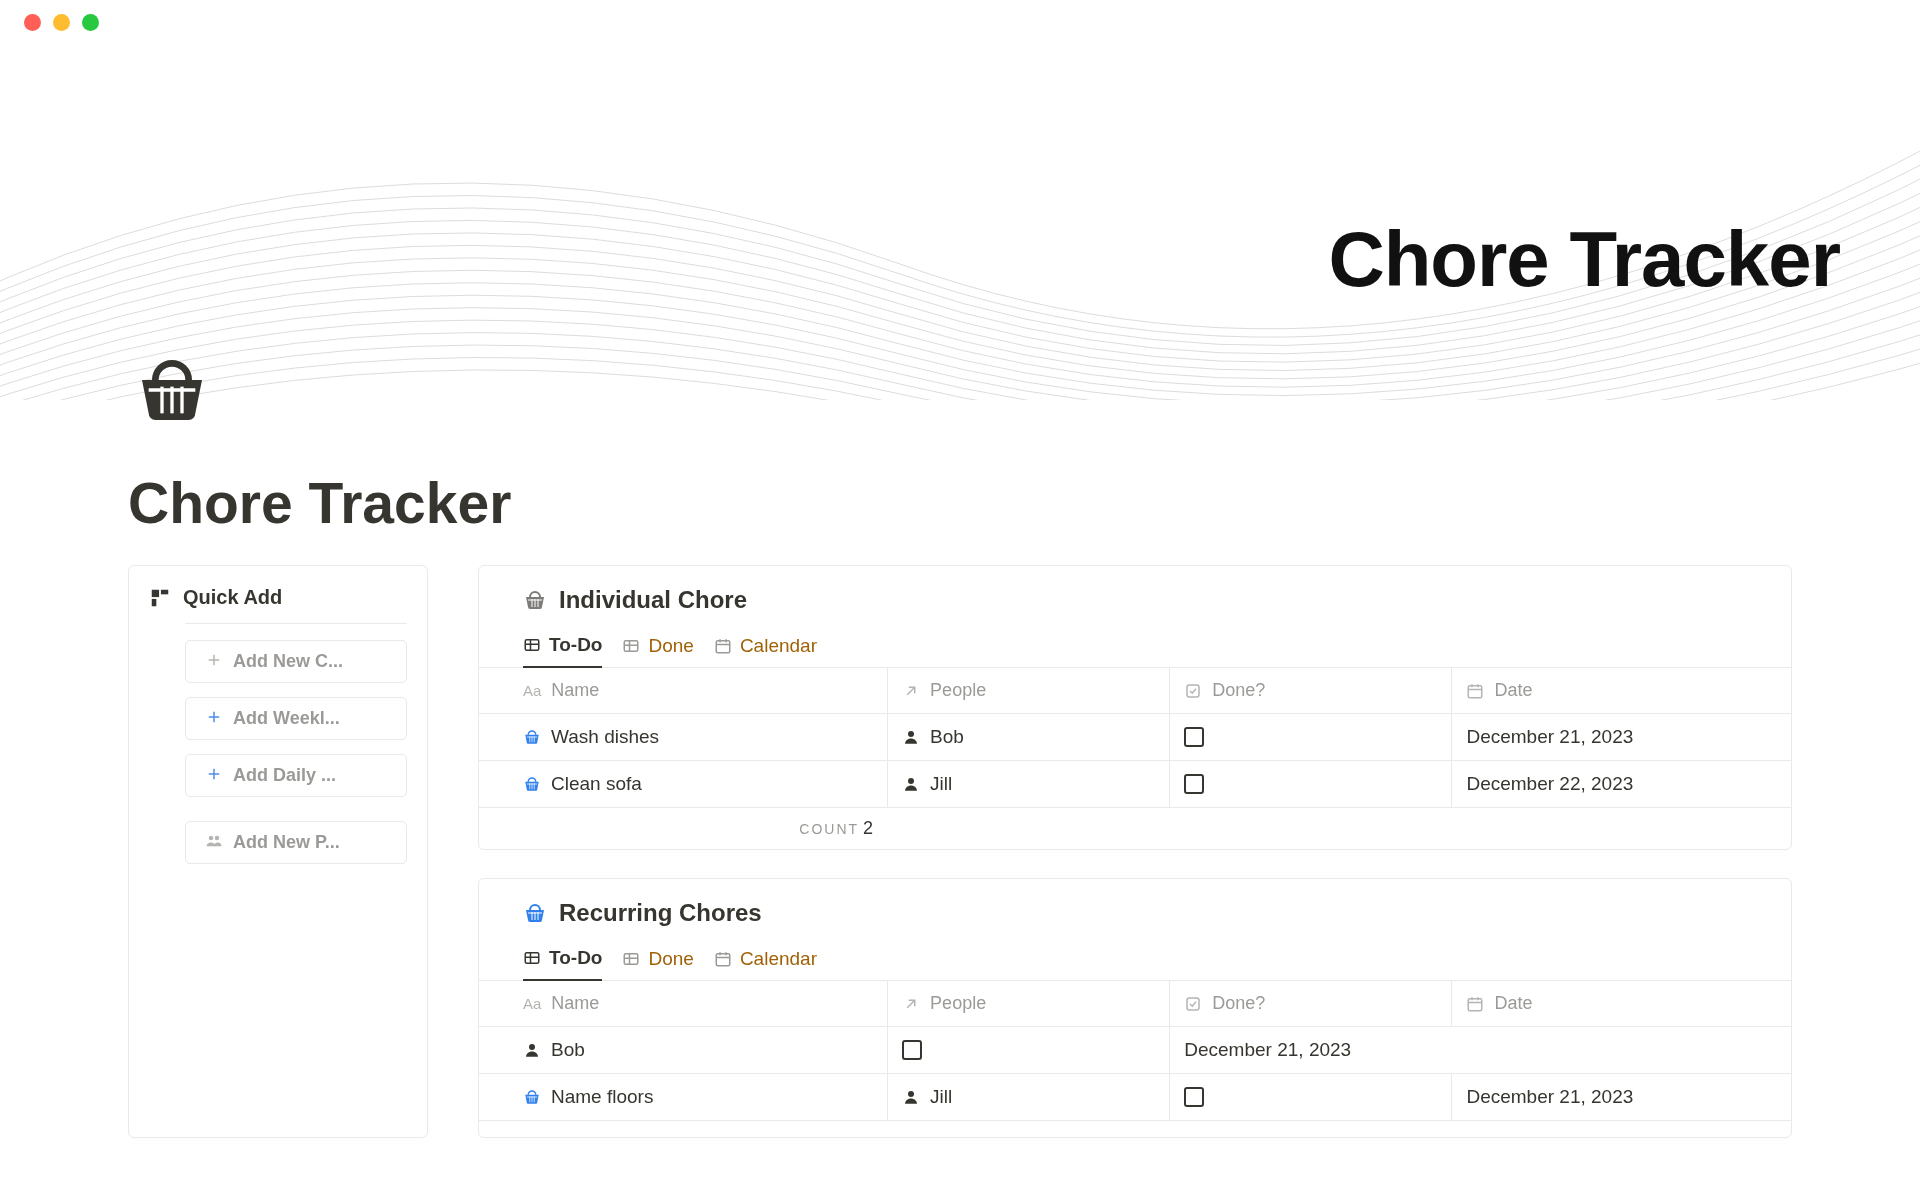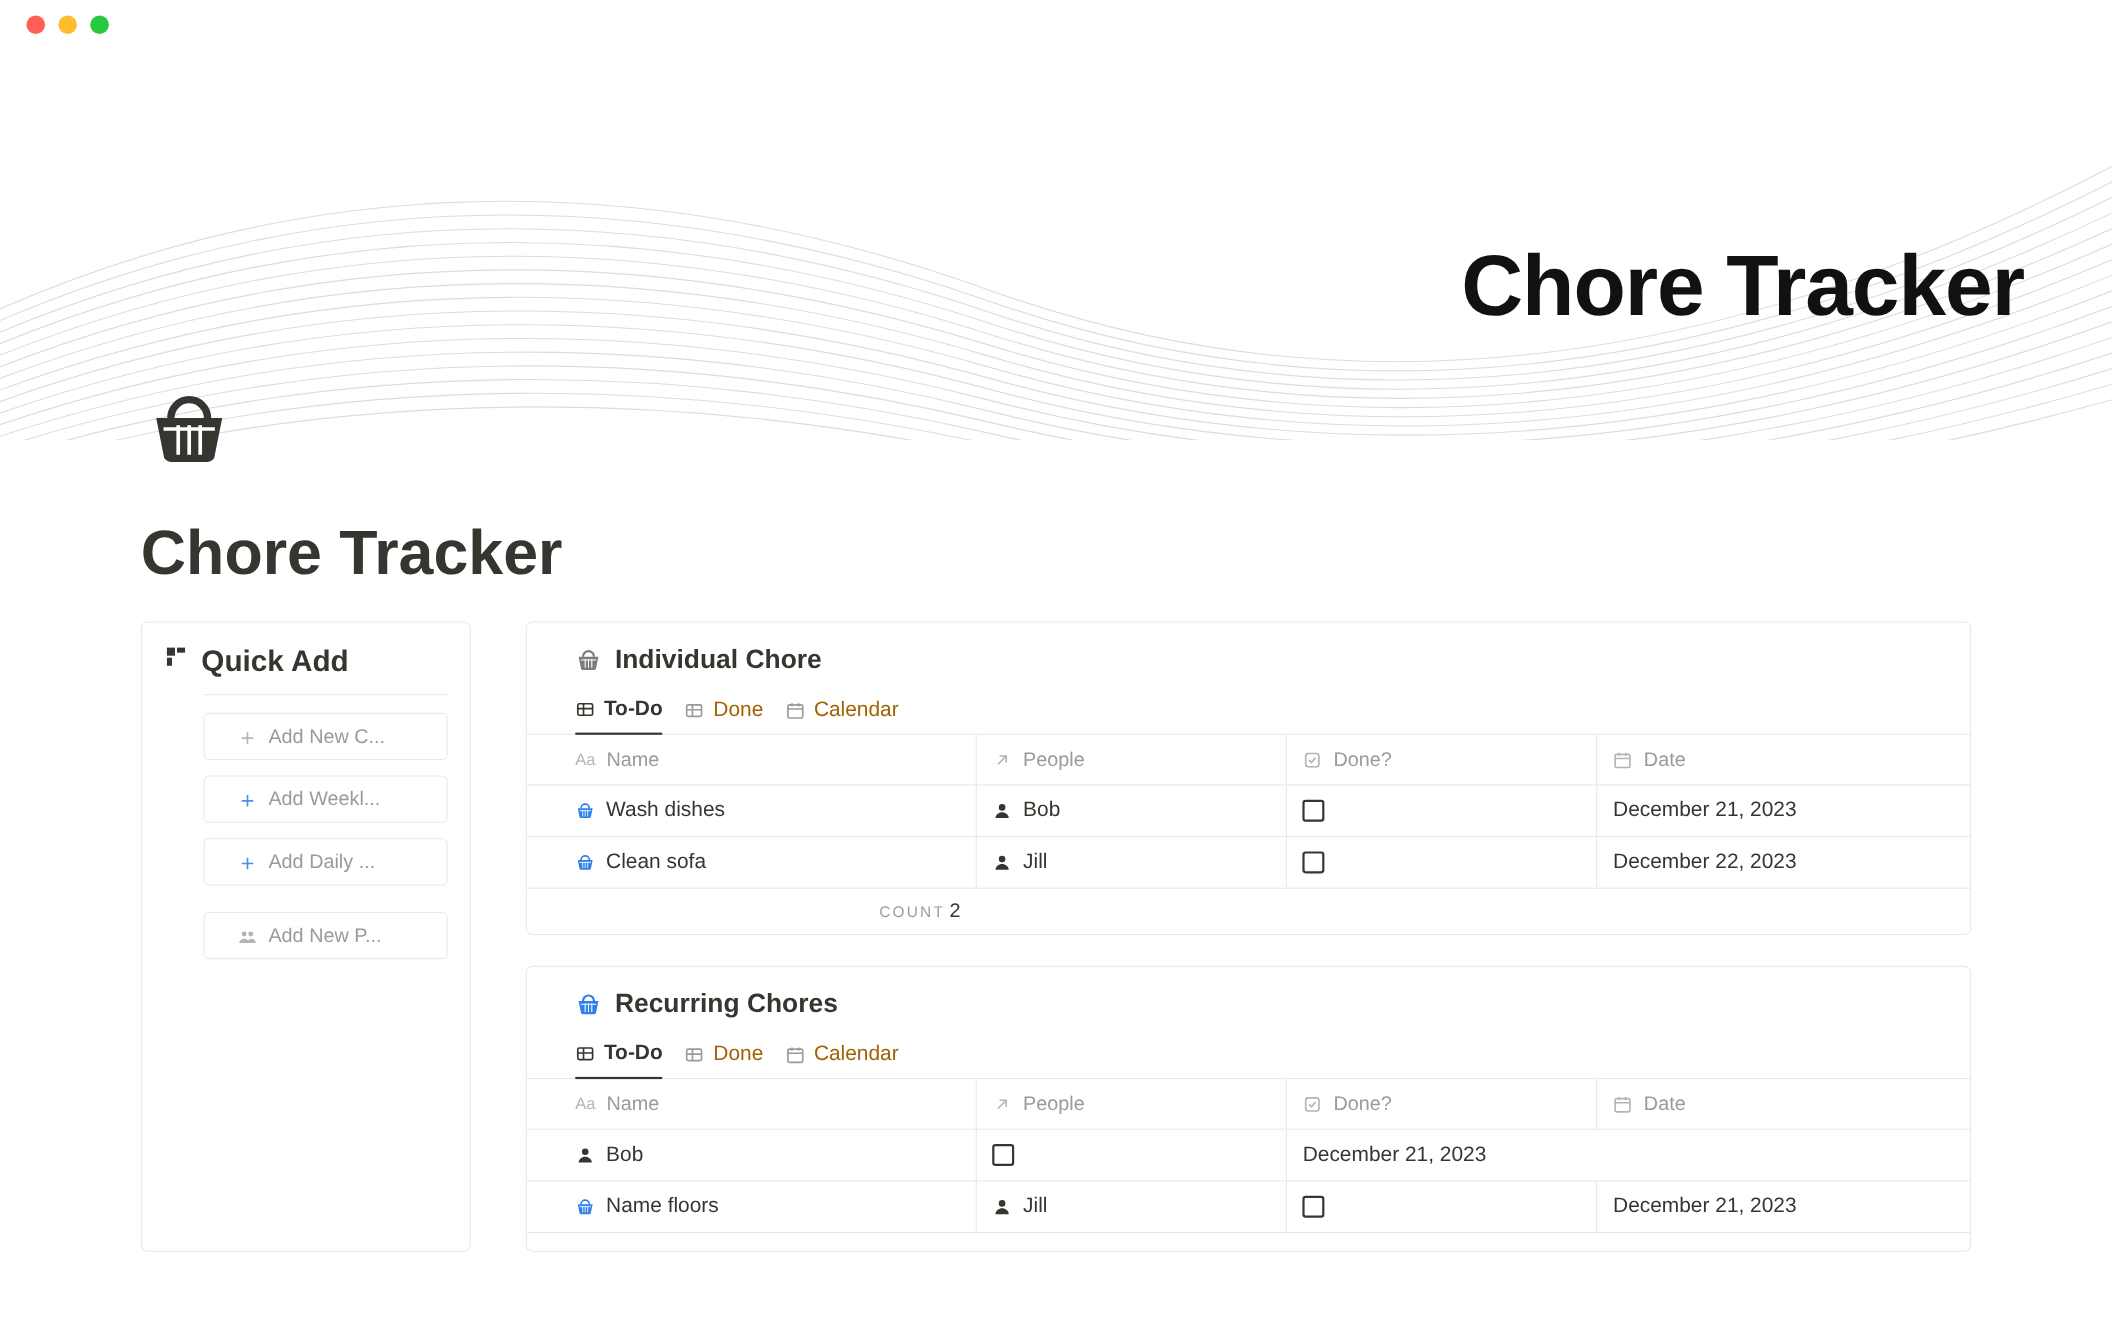--- a/index.html
+++ b/index.html
@@ -72,46 +72,47 @@
   }
 
   .sidebar {
     width: 300px;
     border: 1px solid #e9e9e7;
     border-radius: 6px;
     padding: 20px;
   }
   .sidebar-header {
     display: flex;
-    align-items: flex-start;
+    align-items: flex-end;
     gap: 12px;
     font-weight: 600;
-    font-size: 27px;
+    font-size: 20px;
     margin-bottom: 14px;
   }
   .sidebar-header svg { width: 22px; height: 22px; }
   .sidebar hr {
     border: none;
     border-top: 1px solid #e9e9e7;
     margin: 0 0 16px 36px;
   }
   .qa-group { margin-left: 36px; display: flex; flex-direction: column; gap: 14px; }
   .qa-btn {
     display: flex;
-    align-items: flex-end;
+    align-items: flex-start;
     gap: 10px;
     border: 1px solid #e9e9e7;
     border-radius: 5px;
-    padding: 10px 30px;
+    padding: 10px 19px;
     font-size: 18px;
     color: #9b9a97;
     background: #fff;
     cursor: pointer;
     white-space: nowrap;
     overflow: hidden;
+    font-weight: bold;
   }
   .qa-btn svg { width: 18px; height: 18px; flex-shrink: 0; }
   .qa-btn.blue svg { stroke: #4f8de8; }
   .qa-btn .ellipsis { overflow: hidden; text-overflow: ellipsis; }
 
   .main { flex: 1; display: flex; flex-direction: column; gap: 28px; }
 
   .db-card {
     border: 1px solid #e9e9e7;
     border-radius: 6px;

